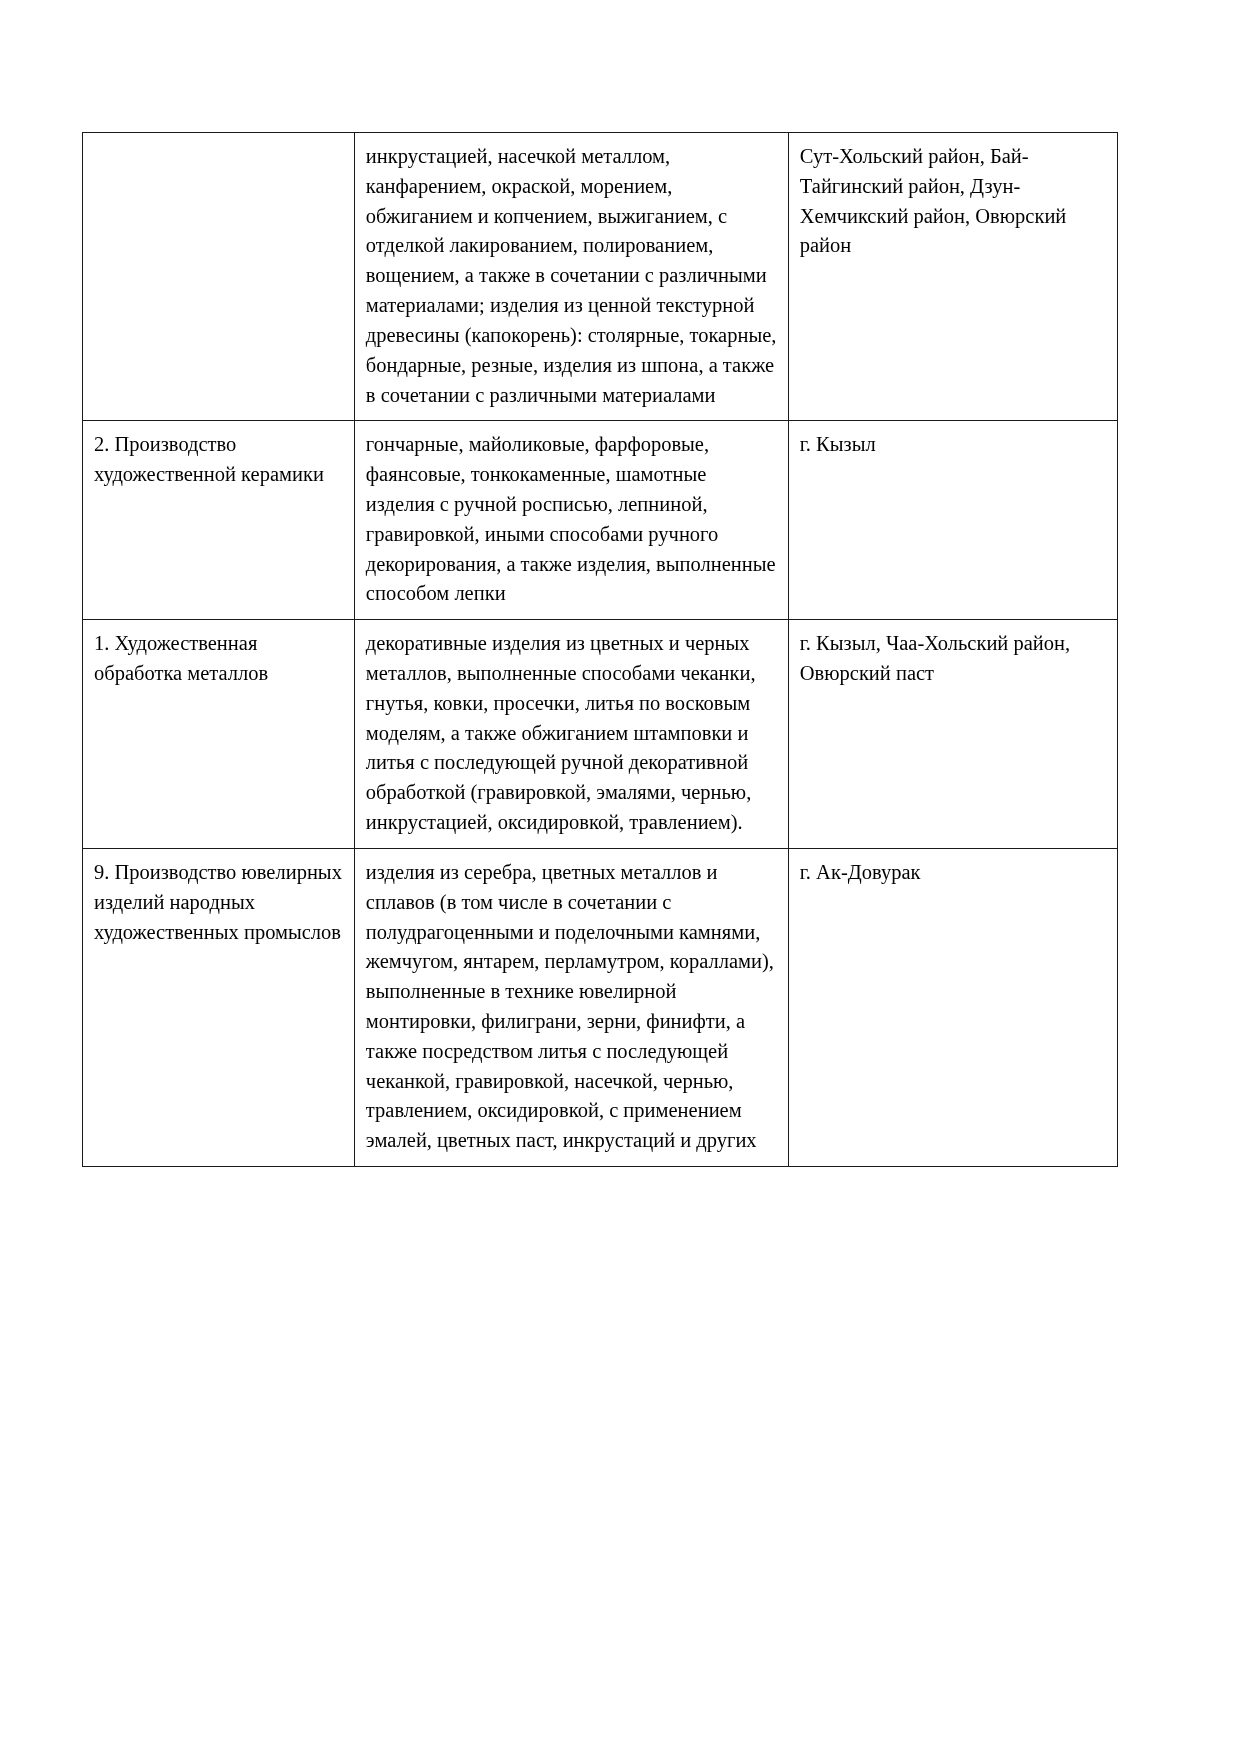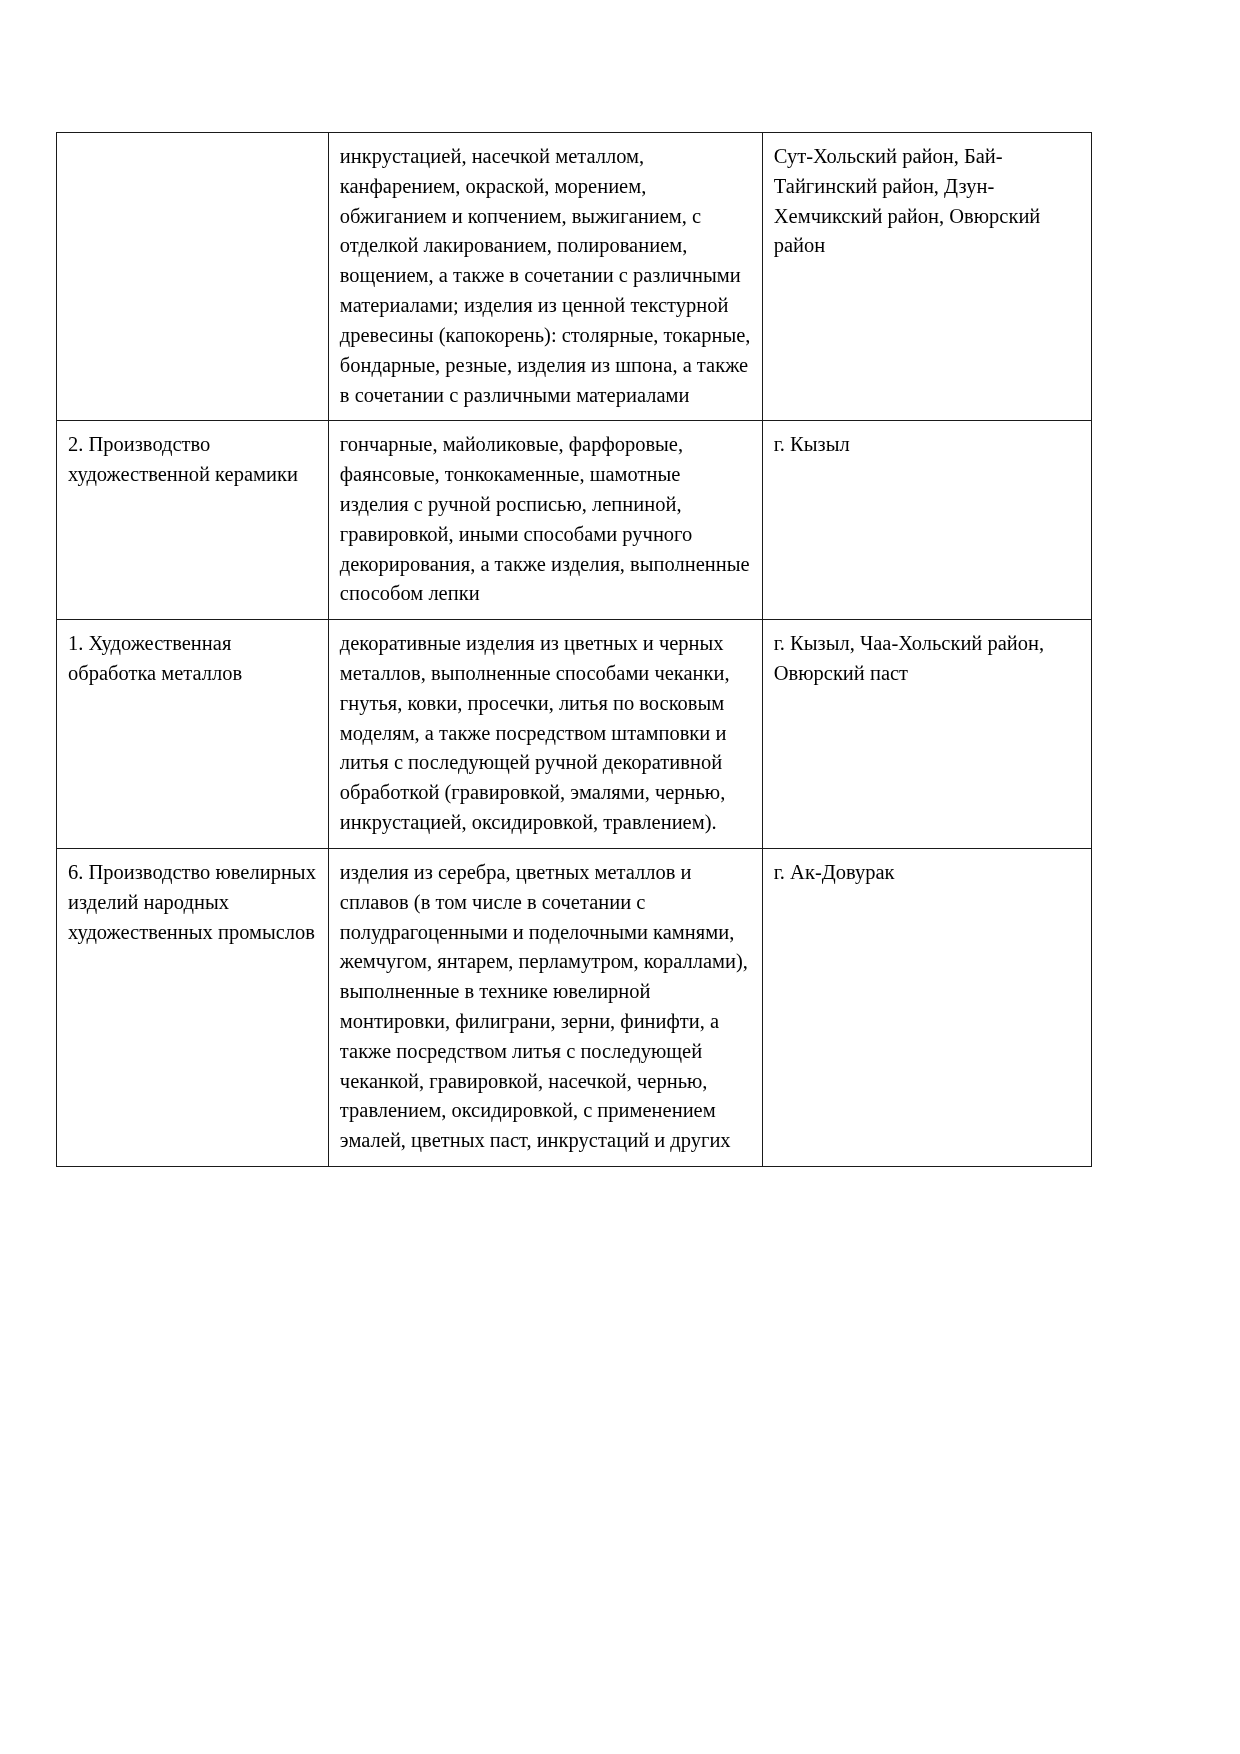--- a/index.html
+++ b/index.html
@@ -13,21 +13,21 @@
     height: 1754px;
     font-family: "Liberation Serif", "DejaVu Serif", serif;
     color: #000000;
     overflow: hidden;
   }
   .page {
     position: relative;
     width: 1240px;
     height: 1754px;
     box-sizing: border-box;
-    padding: 132px 102px 0 56px;
+    padding: 132px 102px 0 82px;
     background: #ffffff;
   }
   table.doc-table {
     width: 1036px;
     border-collapse: collapse;
     table-layout: fixed;
     font-size: 20.5px;
     line-height: 1.455;
   }
   table.doc-table td {
@@ -77,30 +77,30 @@
         <td class="col-region">
           <span class="cell-text">г. Кызыл</span>
         </td>
       </tr>
 
       <tr>
         <td class="col-name">
           <span class="cell-text">1. Художественная обработка металлов</span>
         </td>
         <td class="col-desc">
-          <span class="cell-text">декоративные изделия из цветных и черных металлов, выполненные способами чеканки, гнутья, ковки, просечки, литья по восковым моделям, а также посредством штамповки и литья с последующей ручной декоративной обработкой (гравировкой, эмалями, чернью, инкрустацией, оксидировкой, травлением).</span>
+          <span class="cell-text">декоративные изделия из цветных и черных металлов, выполненные способами чеканки, гнутья, ковки, просечки, литья по восковым моделям, а также обжиганием штамповки и литья с последующей ручной декоративной обработкой (гравировкой, эмалями, чернью, инкрустацией, оксидировкой, травлением).</span>
         </td>
         <td class="col-region">
           <span class="cell-text">г. Кызыл, Чаа-Хольский район, Овюрский паст</span>
         </td>
       </tr>
 
       <tr>
         <td class="col-name">
-          <span class="cell-text">6. Производство ювелирных изделий народных художественных промыслов</span>
+          <span class="cell-text">9. Производство ювелирных изделий народных художественных промыслов</span>
         </td>
         <td class="col-desc">
           <span class="cell-text">изделия из серебра, цветных металлов и сплавов (в том числе в сочетании с полудрагоценными и поделочными камнями, жемчугом, янтарем, перламутром, кораллами), выполненные в технике ювелирной монтировки, филиграни, зерни, финифти, а также посредством литья с последующей чеканкой, гравировкой, насечкой, чернью, травлением, оксидировкой, с применением эмалей, цветных паст, инкрустаций и других</span>
         </td>
         <td class="col-region">
           <span class="cell-text">г. Ак-Довурак</span>
         </td>
       </tr>
 
     </tbody>

